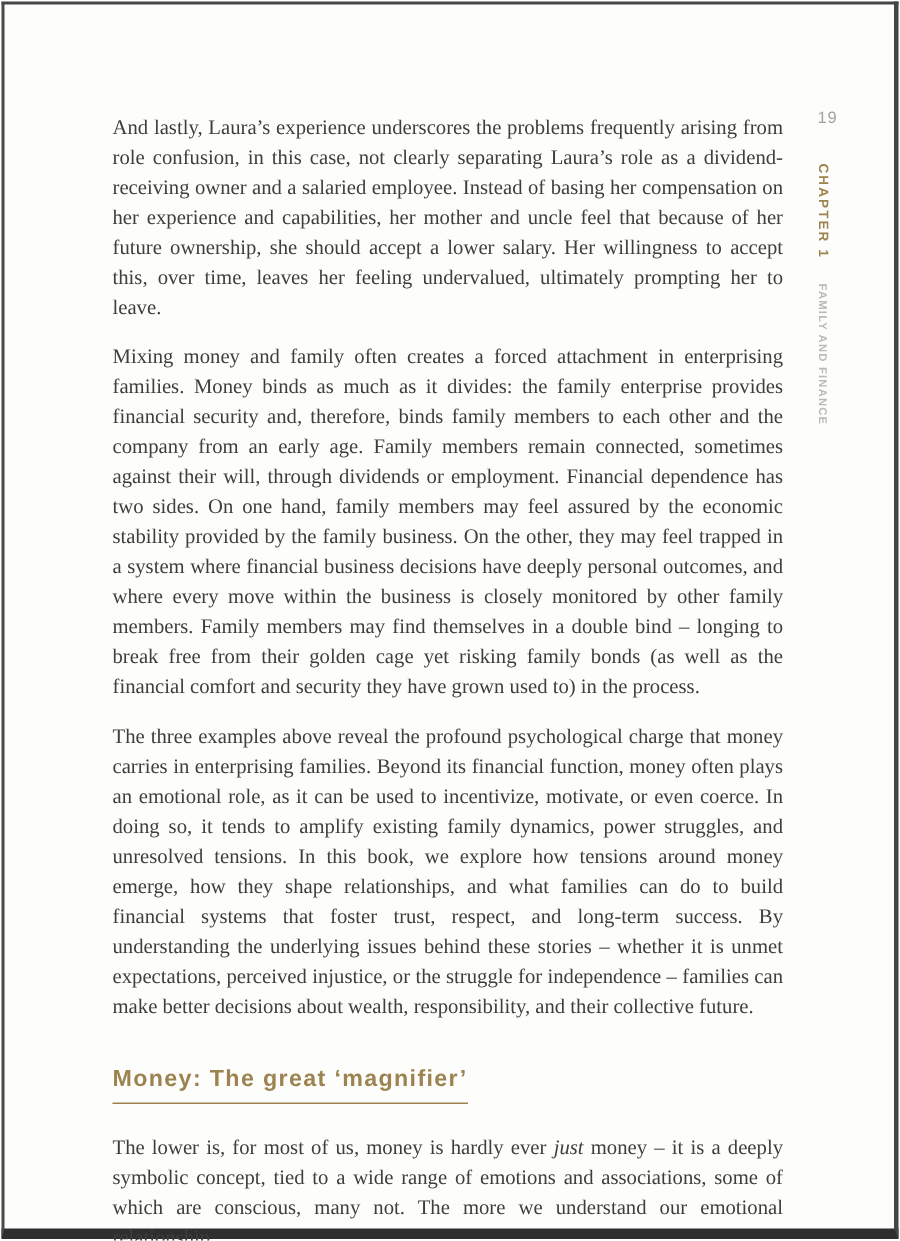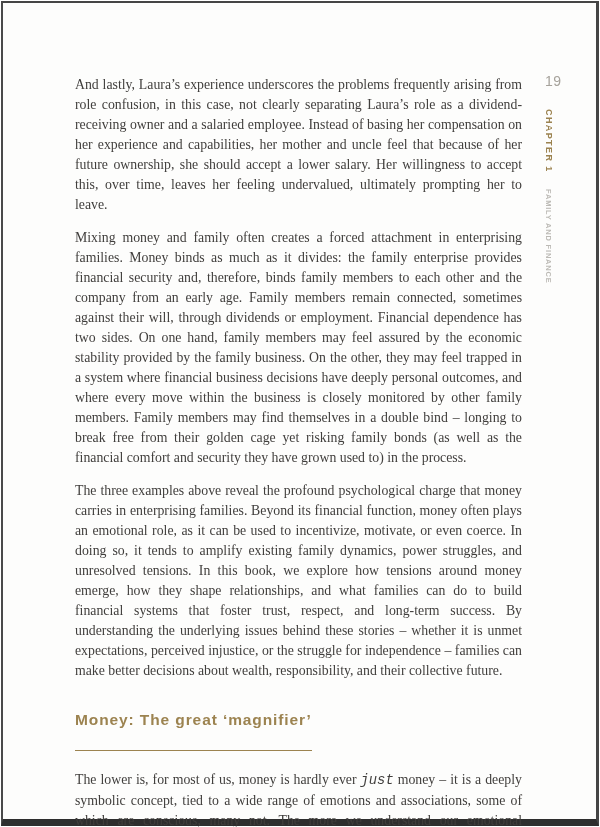--- a/index.html
+++ b/index.html
@@ -21,21 +21,21 @@
     border-left: 2px solid #4a4a4a;
     border-right: 3px solid #454545;
     border-bottom: 7px solid #2e2e2e;
     font-family: "Liberation Serif", "DejaVu Serif", serif;
   }
   .page-number {
     position: absolute;
     left: 542px;
     top: 70px;
     font-family: "Liberation Sans", "DejaVu Sans", sans-serif;
-    font-size: 14px;
+    font-size: 11px;
     letter-spacing: 0.5px;
     color: #a6a29b;
   }
   .margin-chapter, .margin-section {
     position: absolute;
     left: 541px;
     writing-mode: vertical-rl;
     font-family: "Liberation Sans", "DejaVu Sans", sans-serif;
     white-space: nowrap;
   }
@@ -62,35 +62,34 @@
     font-size: 13.8px;
     line-height: 20px;
     text-align: justify;
   }
   .content p {
     margin: 0 0 13px 0;
   }
   .heading {
     display: inline-block;
     margin: 17px 0 0 0;
-    padding-bottom: 22px;
+    padding-bottom: 7px;
     font-family: "Liberation Sans", "DejaVu Sans", sans-serif;
     font-size: 15.5px;
     font-weight: bold;
     letter-spacing: 0.9px;
     color: var(--accent, #9c8350);
     border-bottom: 1px solid var(--accent, #9c8350);
     line-height: 1.1;
   }
   .closing {
     margin-top: 19px !important;
   }
   .closing em {
     font-style: italic;
-    font-family: Liberation Mono, monospace;
   }
 </style>
 </head>
 <body>
 
 <div class="page">
 
   <div class="page-number">19</div>
 
   <div class="margin-chapter">CHAPTER 1</div>

